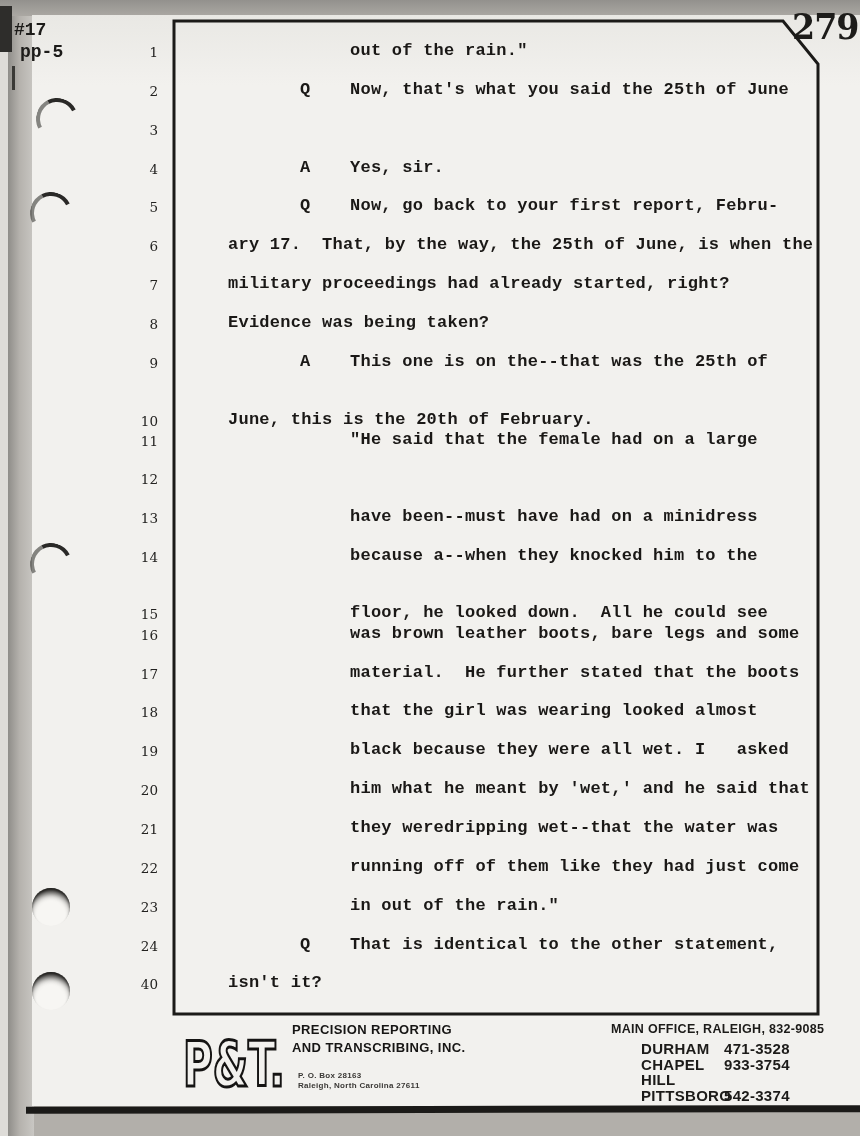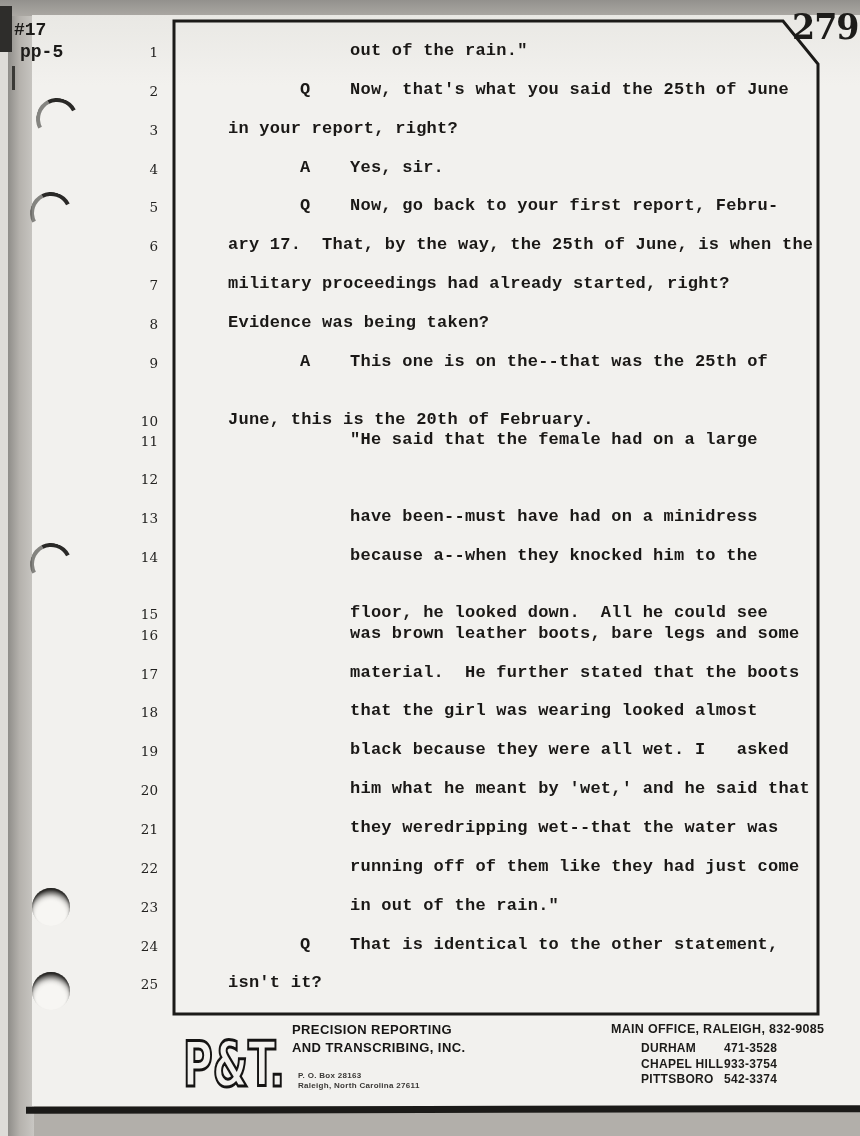--- a/index.html
+++ b/index.html
@@ -50,21 +50,21 @@
   .indent-quote{left:350px;}
   
   .logo-svg{position:absolute;left:181px;top:1022px;}
   .company{position:absolute;left:292px;top:1021px;font-weight:bold;
     font-size:13px;line-height:17.5px;color:#161514;letter-spacing:0.4px;}
   .pobox{position:absolute;left:298px;top:1071px;font-weight:bold;
     font-size:8px;line-height:10px;color:#3a3835;letter-spacing:0.3px;}
   .main-office{position:absolute;left:611px;top:1022px;font-weight:bold;
     font-size:12.5px;color:#1c1b19;letter-spacing:0.3px;}
   .offices{position:absolute;left:641px;top:1041px;font-weight:bold;
-    font-size:12px;color:#1c1b19;letter-spacing:0.3px;line-height:15.5px;}
+    font-size:15px;color:#1c1b19;letter-spacing:0.3px;line-height:15.5px;}
   .office-row{display:flex;}
   .office-city{width:83px;}
   .office-phone{}
 </style>
 </head>
 <body>
 
 <div class="edge-sliver"></div>
 <div class="edge-streak"></div>
 <div class="top-strip"></div>
@@ -93,21 +93,20 @@
       <span class="l-num">1</span>
       <span class="l-body indent-quote">out of the rain."</span>
     </div>
     <div class="t-row" style="top: 79.85px;">
       <span class="l-num">2</span>
       <span class="l-speaker">Q</span>
       <span class="l-body indent-quote">Now, that's what you said the 25th of June</span>
     </div>
     <div class="t-row" style="top: 118.7px;">
       <span class="l-num">3</span>
-      <span class="l-body">in your report, right?</span>
     </div>
     <div class="t-row" style="top: 157.55px;">
       <span class="l-num">4</span>
       <span class="l-speaker">A</span>
       <span class="l-body indent-quote">Yes, sir.</span>
     </div>
     <div class="t-row" style="top: 196.4px;">
       <span class="l-num">5</span>
       <span class="l-speaker">Q</span>
       <span class="l-body indent-quote">Now, go back to your first report, Febru-</span>
@@ -183,21 +182,21 @@
     <div class="t-row" style="top: 895.7px;">
       <span class="l-num">23</span>
       <span class="l-body indent-quote">in out of the rain."</span>
     </div>
     <div class="t-row" style="top: 934.55px;">
       <span class="l-num">24</span>
       <span class="l-speaker">Q</span>
       <span class="l-body indent-quote">That is identical to the other statement,</span>
     </div>
     <div class="t-row" style="top: 973.4px;">
-      <span class="l-num">25</span>
+      <span class="l-num">40</span>
       <span class="l-body">isn't it?</span>
     </div>
   </div>
 
 <svg class="logo-svg" width="110" height="88">
   <text x="2" y="64" textLength="102" lengthAdjust="spacingAndGlyphs" font-family="DejaVu Sans, sans-serif" font-size="62" font-weight="bold" fill="#f2f1ee" stroke="#151413" stroke-width="3">P&amp;T.</text>
 </svg>
 <div class="company">
   <div>PRECISION REPORTING</div>
   <div>AND TRANSCRIBING, INC.</div>

